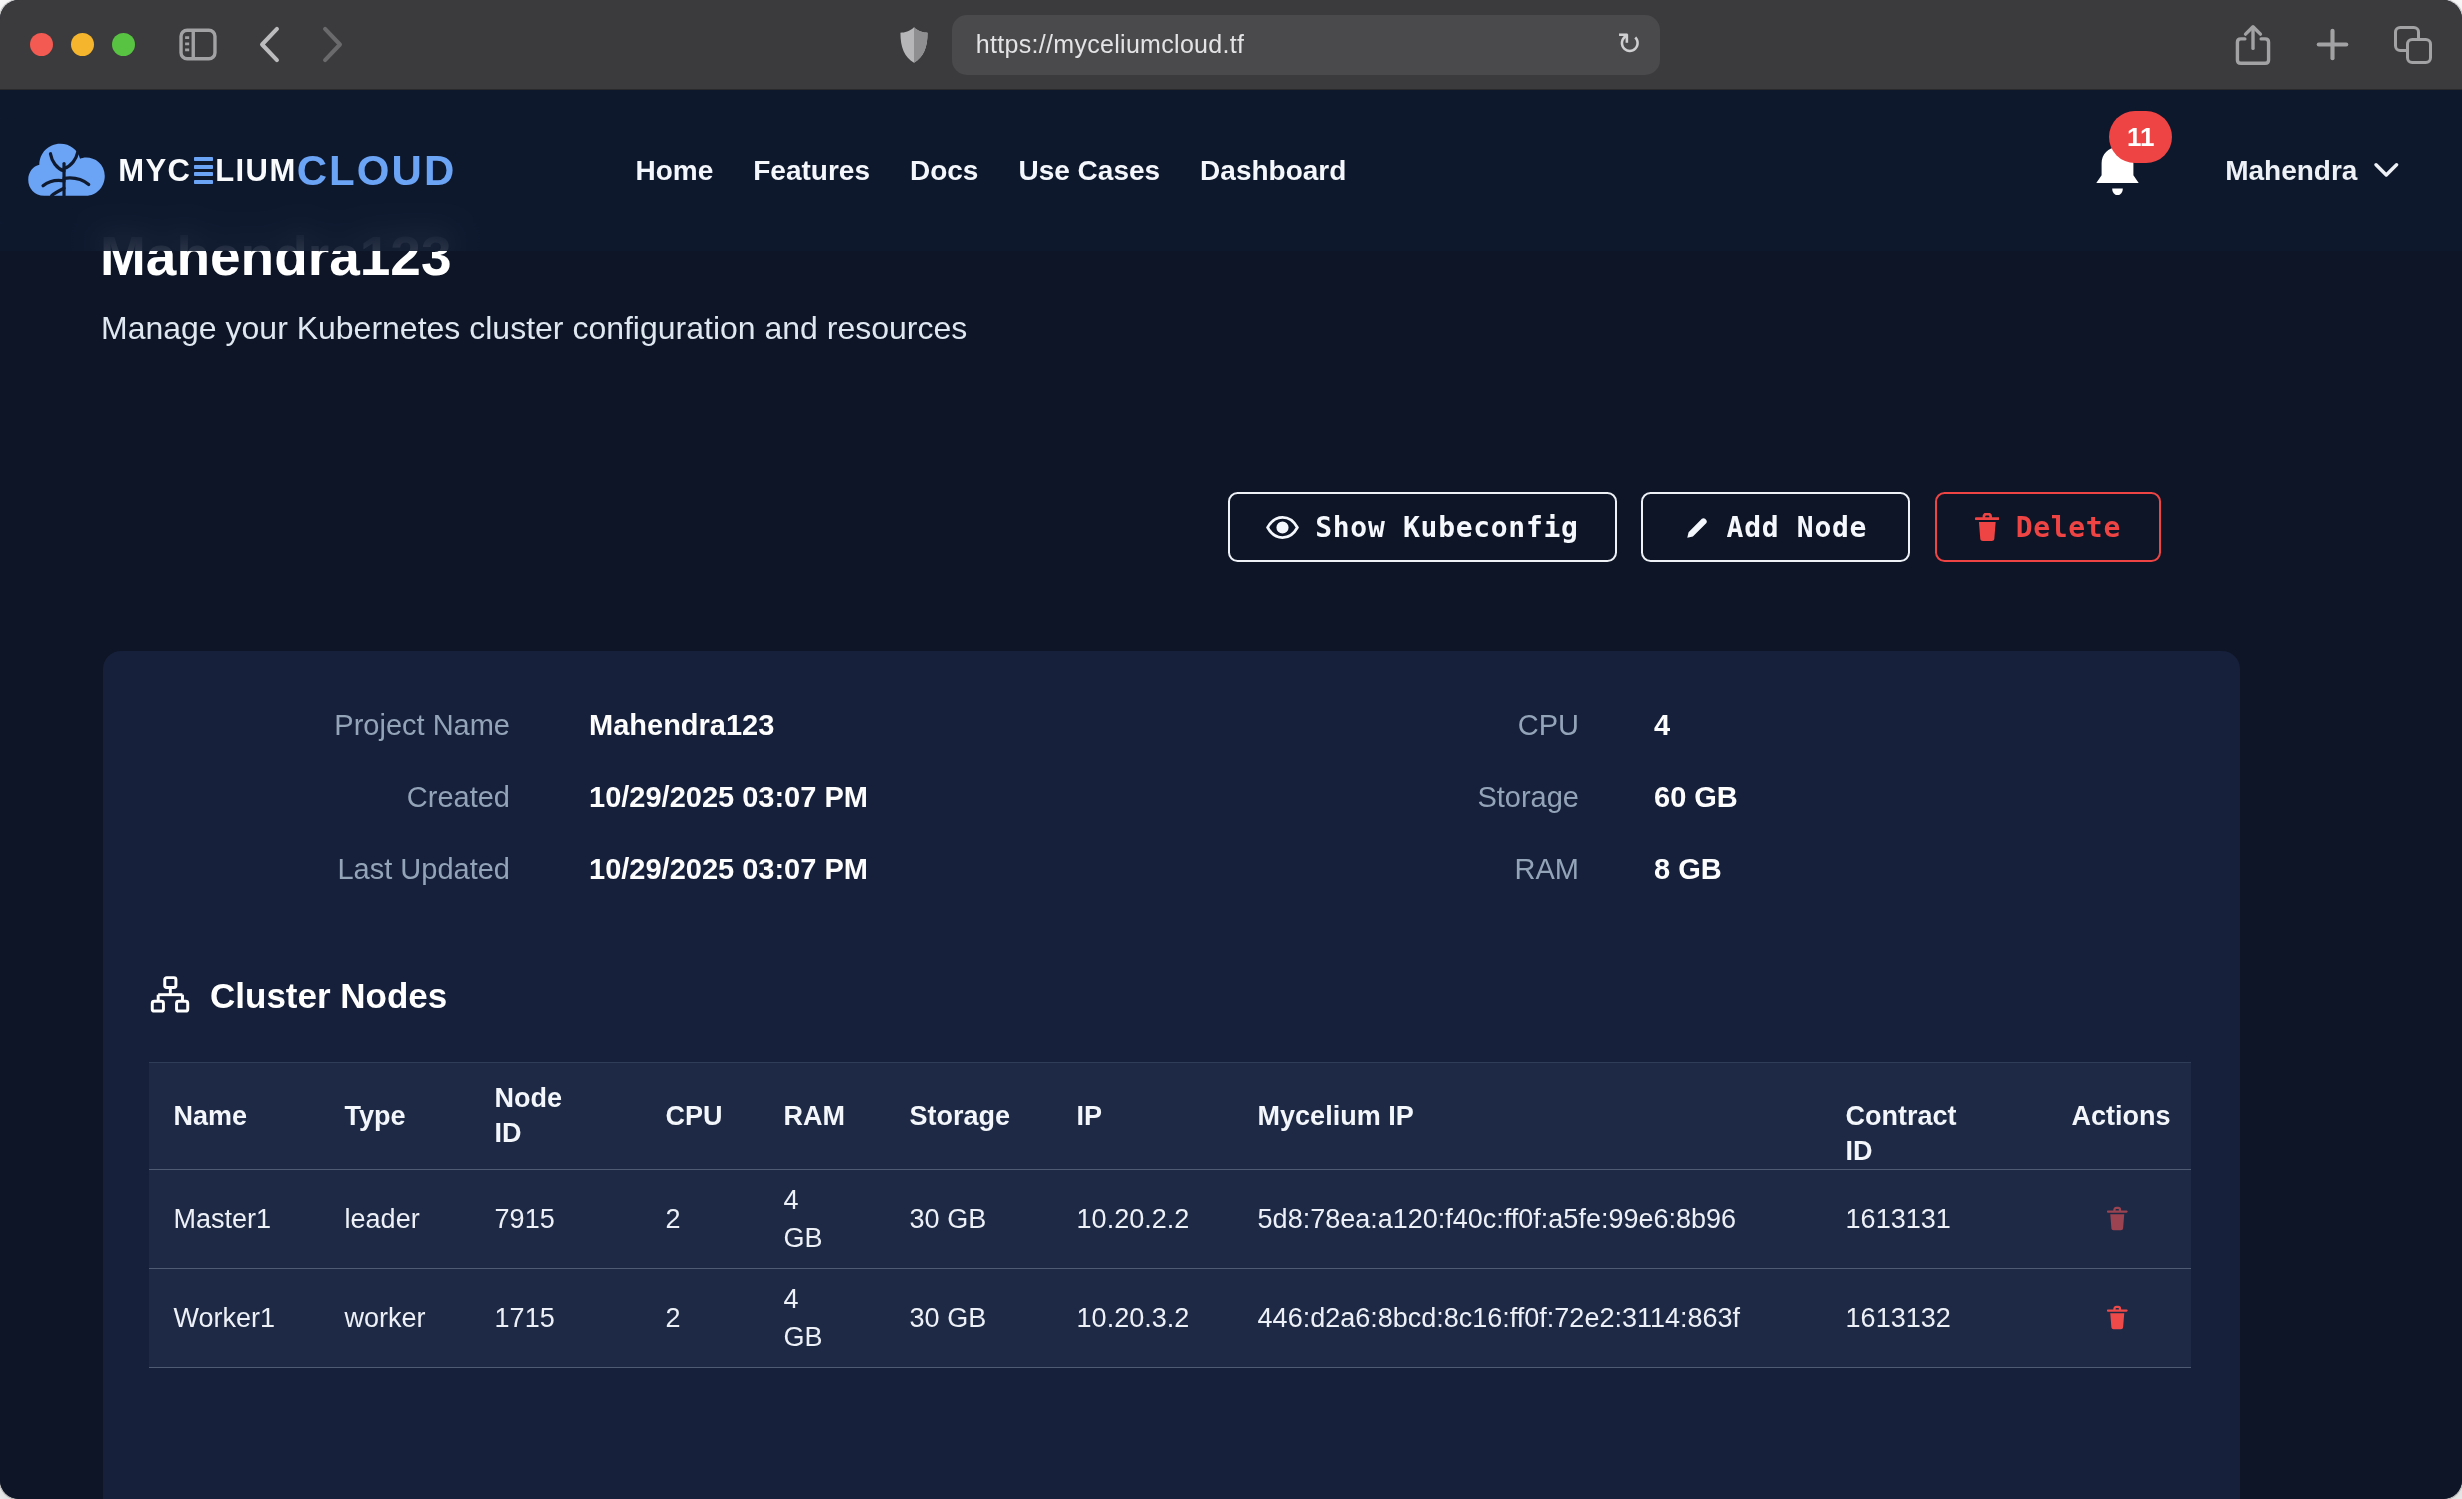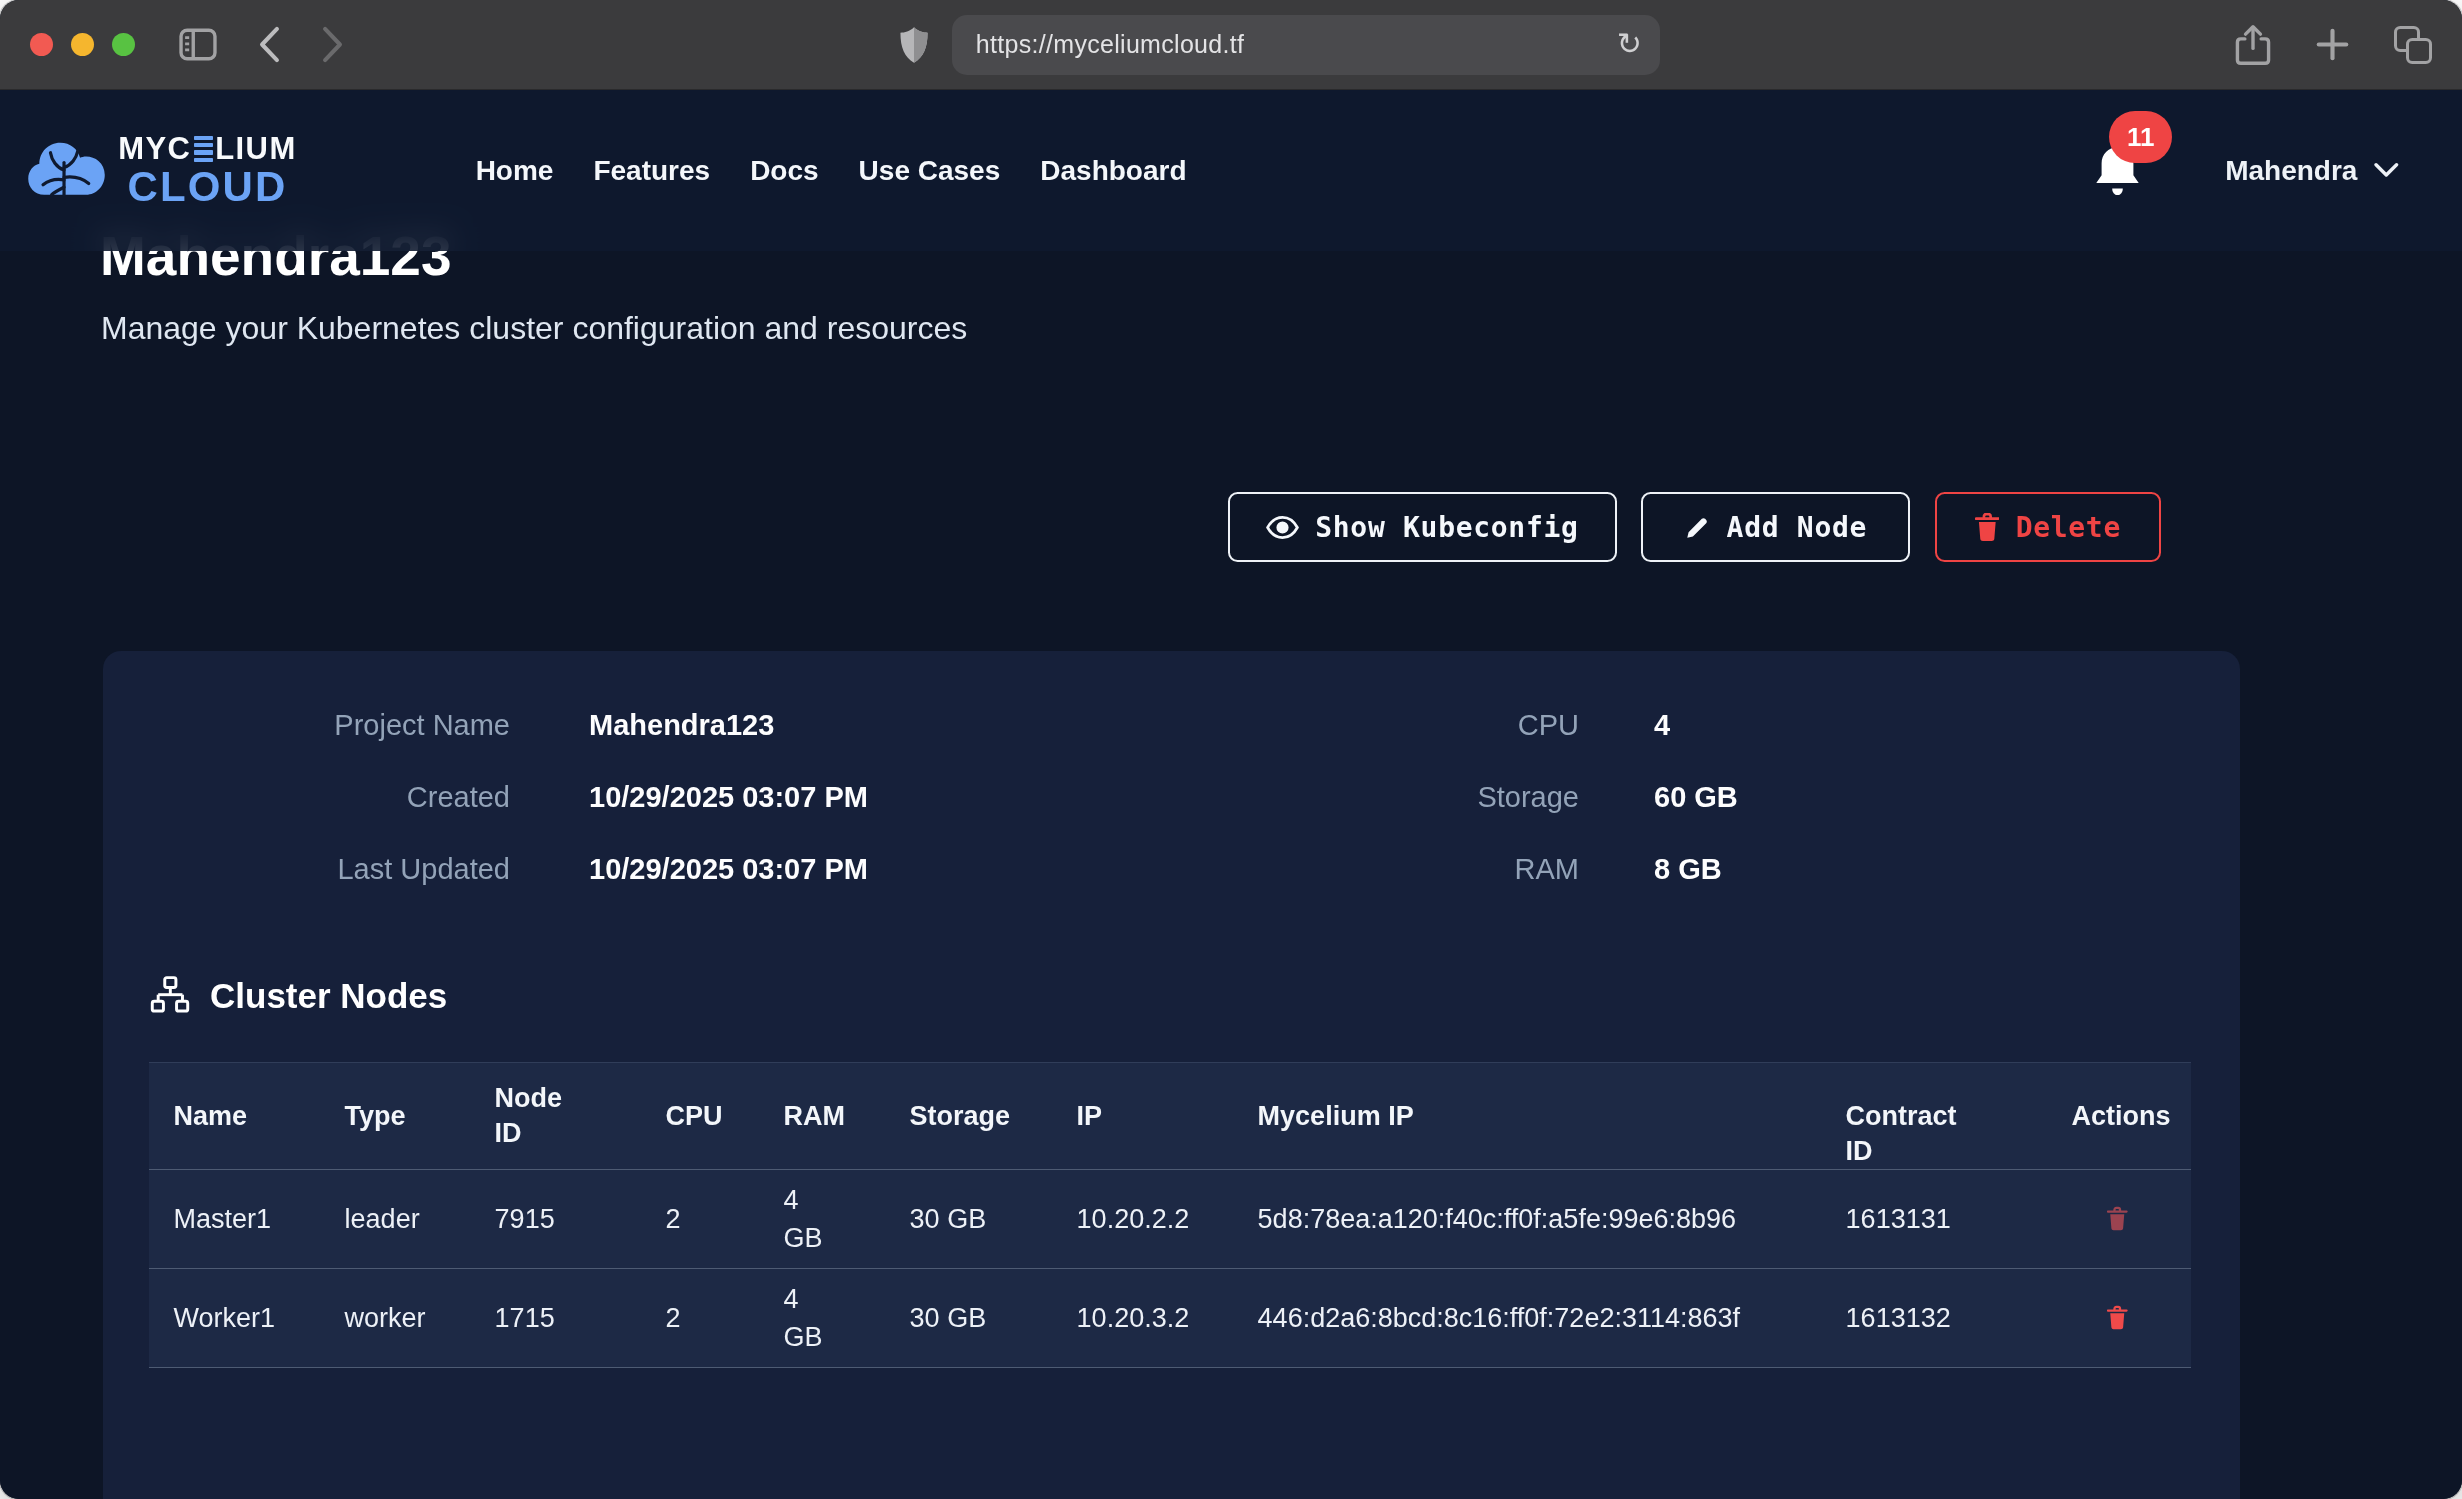--- a/index.html
+++ b/index.html
@@ -46,21 +46,21 @@
     position:absolute; top:90px; left:0; right:0; bottom:0;
     background:#0d1526; overflow:hidden;
   }
   .navbar {
     position:absolute; top:0; left:0; right:0; height:161px; z-index:6;
     background:rgba(15,26,47,.82);
     -webkit-backdrop-filter:blur(15px); backdrop-filter:blur(15px);
     display:flex; align-items:center; padding:0 27px;
   }
   .logo { display:flex; align-items:center; gap:12.3px; }
-  .logo-text { display:flex; flex-direction:column; line-height:1;align-items:center; }
+  .logo-text { display:flex; flex-direction:row; line-height:1;align-items:center; }
   .logo-line1 { display:flex; align-items:center; color:#f8fafc; font-weight:800; font-size:31px; letter-spacing:1.4px; }
   .e-bars { display:inline-flex; flex-direction:column; gap:3.4px; margin:0 2.7px; }
   .e-bars i { display:block; width:18.5px; height:4.1px; background:#6ba3f5; border-radius:0.7px; }
   .logo-line2 { color:#6ba3f5; font-weight:800; font-size:42px; letter-spacing:2.1px; margin-top:1.4px; }
   .nav-links { display:flex; gap:40px; margin-left:179px; }
   .nav-link { color:#f4f7fb; font-size:28px; font-weight:700; cursor:pointer; }
   .nav-right { margin-left:auto; display:flex; align-items:center; gap:81px; padding-right:36px; }
   .bell-wrap { position:relative; width:53px; height:57px; }
   .badge {
     position:absolute; top:-31px; left:18px; min-width:63px; height:52px; padding:0 6.8px;

